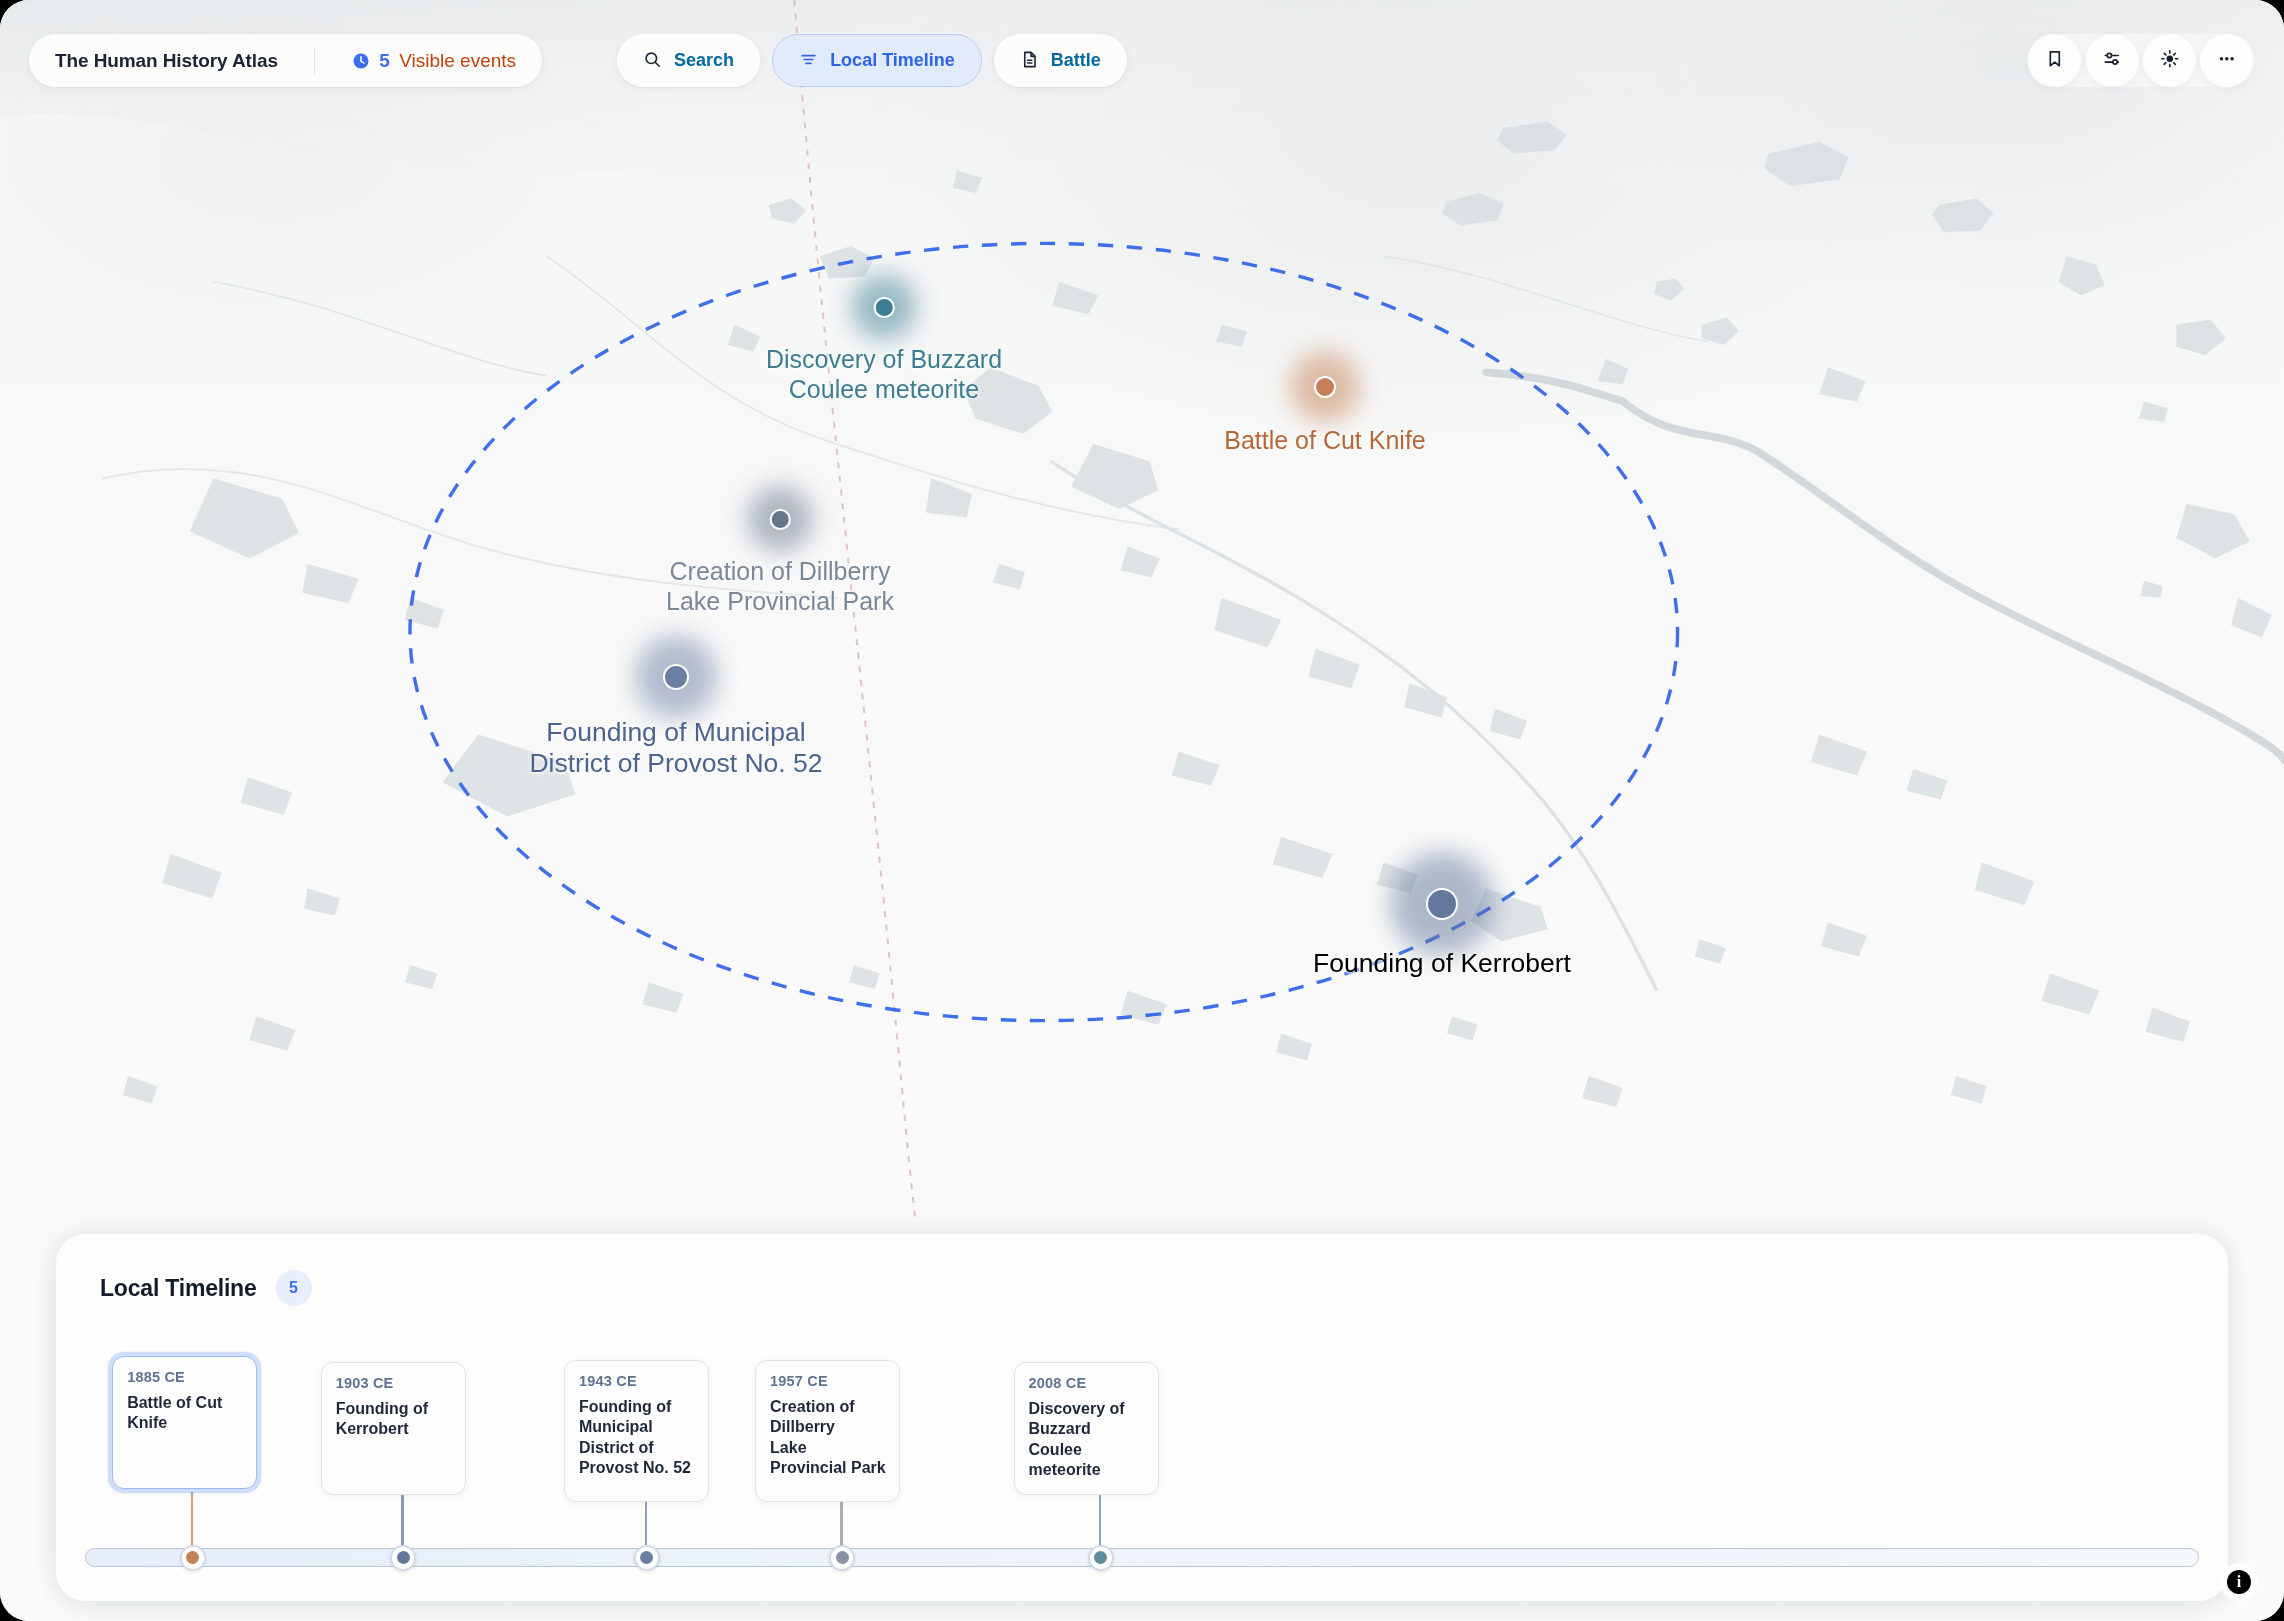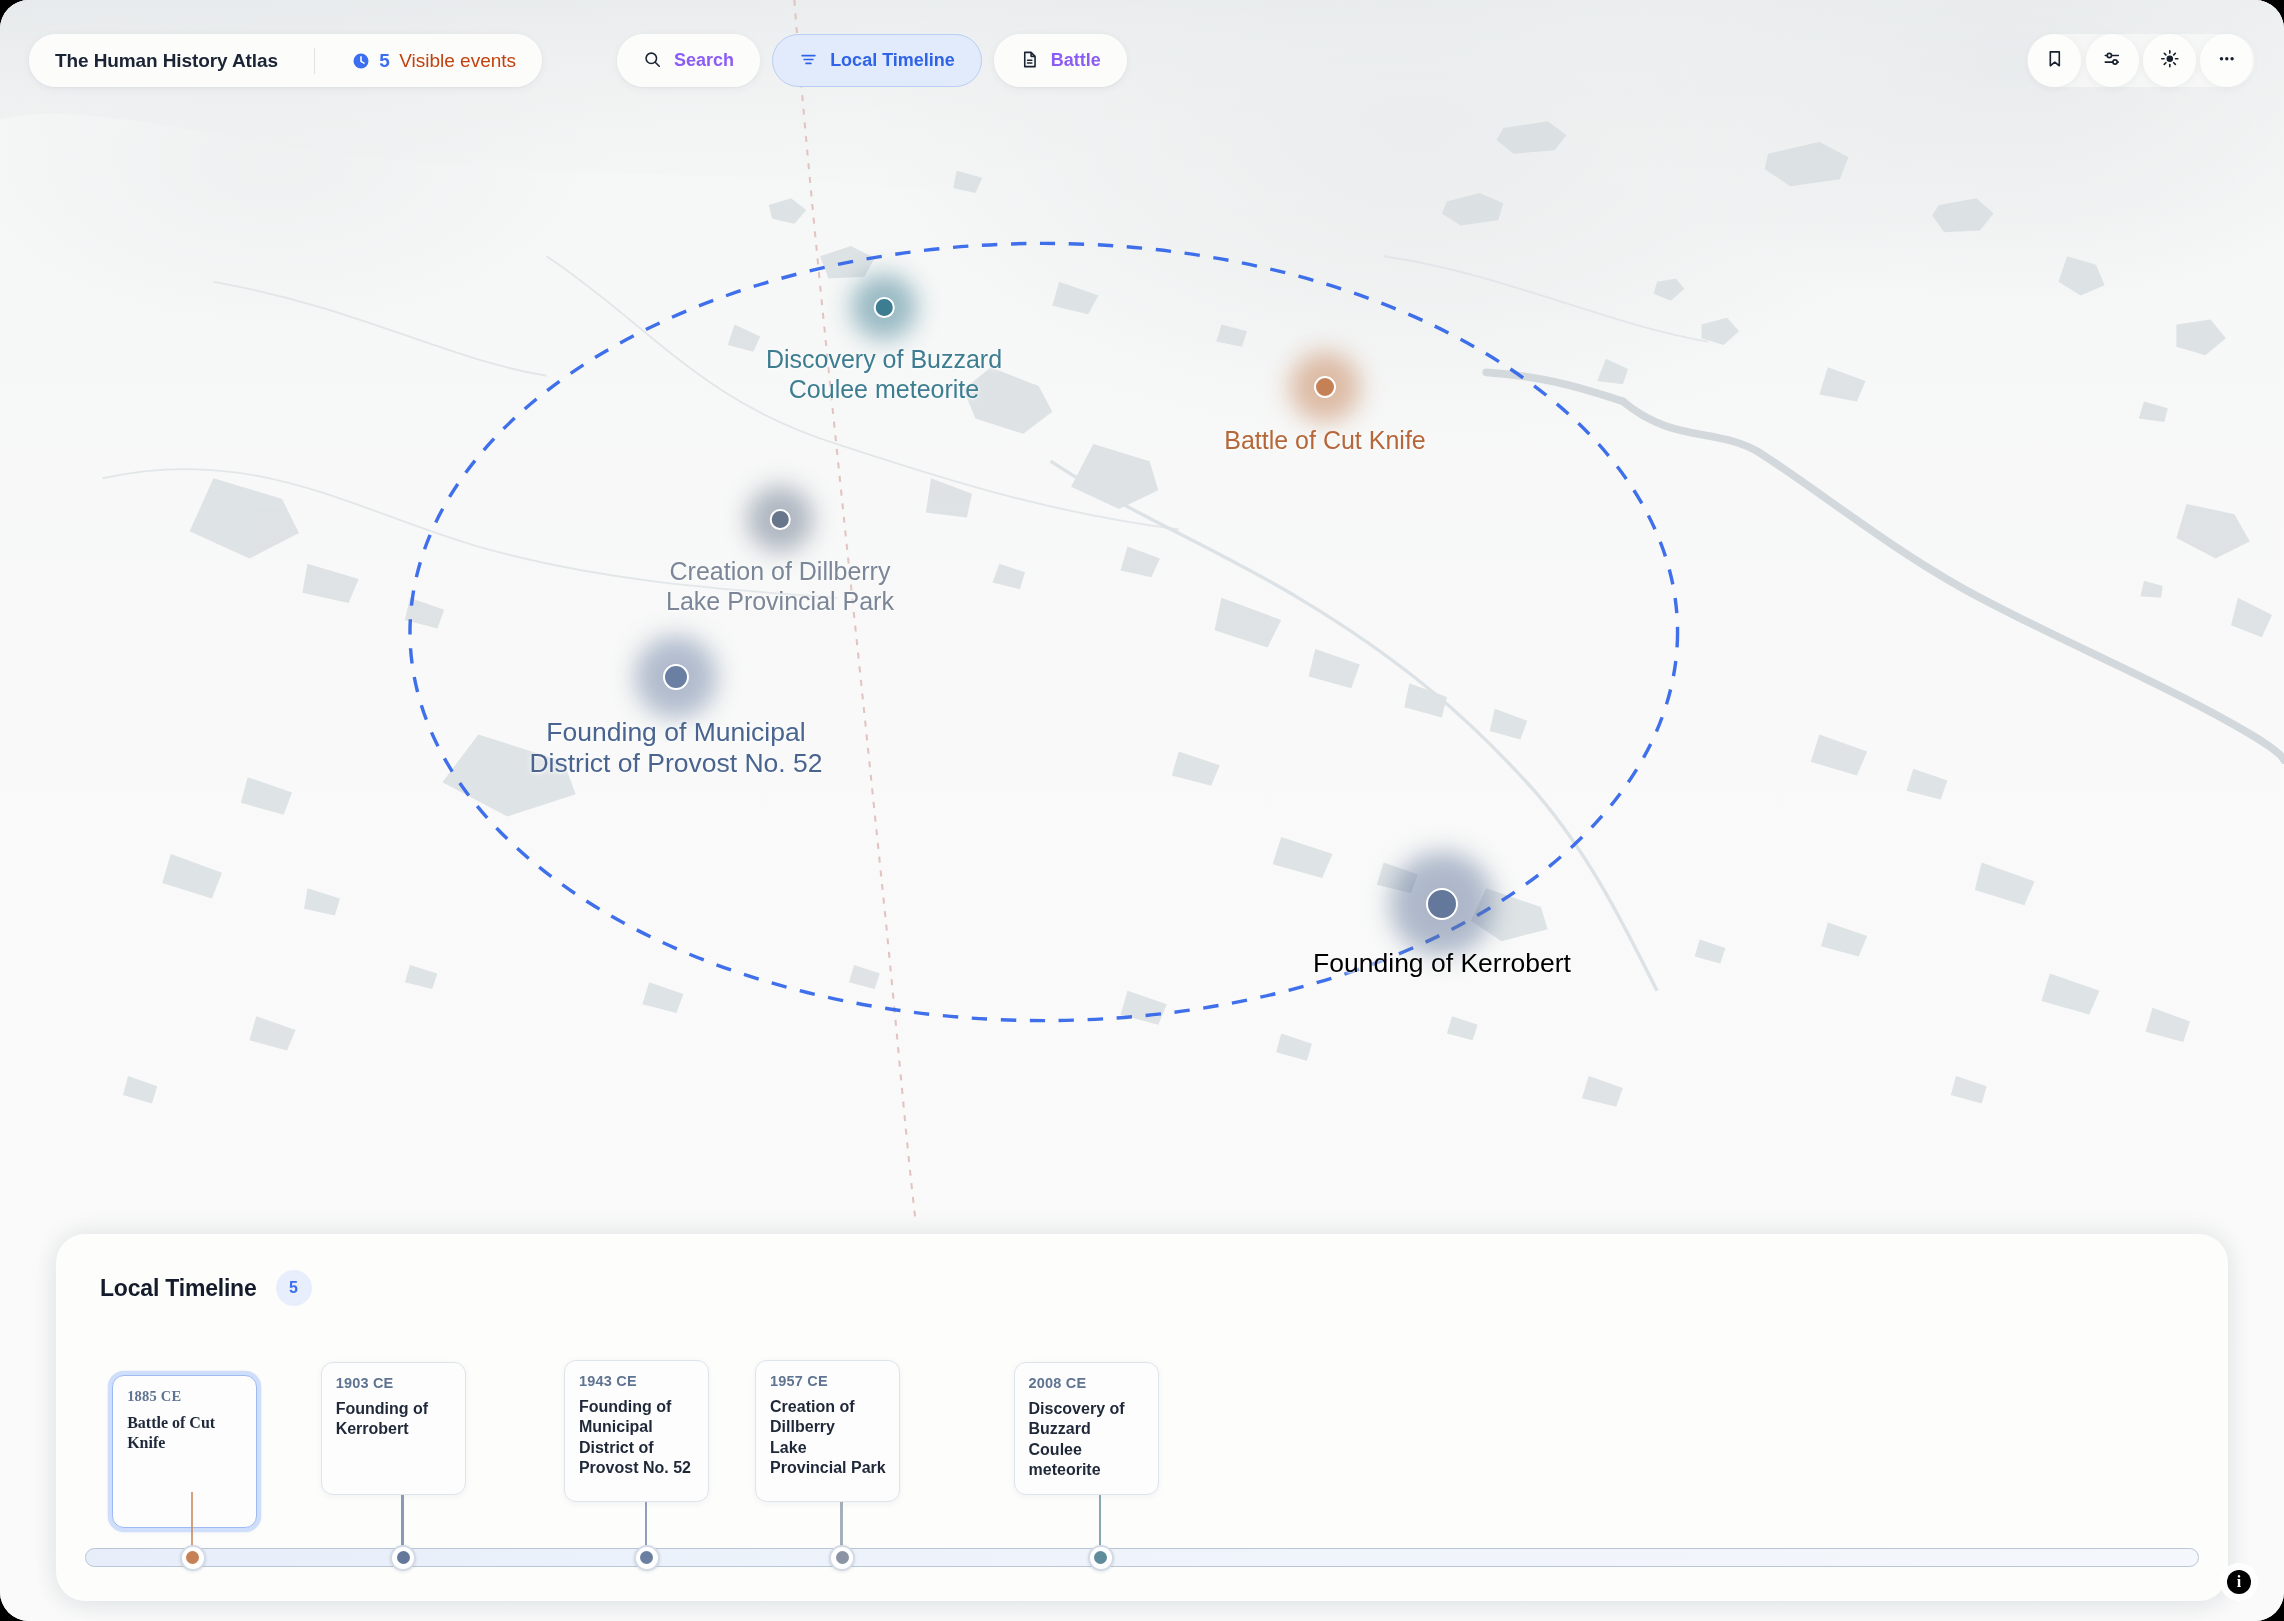--- a/index.html
+++ b/index.html
@@ -58,21 +58,21 @@
   .events-label { font-size: 19px; font-weight: 400; color: #c2410c; white-space: nowrap; }
 
   .nav-group { display: flex; align-items: center; gap: 12px; margin-left: 53px; }
   .nav-btn {
     height: 53px; padding: 0 26px; border-radius: 26.5px;
     display: flex; align-items: center; gap: 12px;
     background: rgba(253,253,252,0.92);
     box-shadow: 0 1.7px 8.5px rgba(25,40,65,0.055), 0 0.9px 1.7px rgba(25,40,65,0.04);
     cursor: pointer; white-space: nowrap;
   }
-  .nav-btn .lbl { font-size: 18px; font-weight: 600; color: #8b5cf6; }
+  .nav-btn .lbl { font-size: 18px; font-weight: 600; color: #0369a1; }
   .nav-btn.active {
     background: #e2ebfc;
     border: 1.3px solid #b8cdf4;
     box-shadow: none;
   }
   .nav-btn.active .lbl { color: #2f63e8; }
 
   .filter-pill { margin-left: 26px; height: 53px; padding: 0; border-radius: 26.5px; }
   .filter-icon-wrap { padding: 0 22px 0 27px; display: flex; align-items: center; }
   .fseg {
@@ -443,21 +443,21 @@
     <div class="panel-head">
       <span class="panel-title">Local Timeline</span>
       <span class="panel-badge">5</span>
 
     </div>
 
     <div class="tl-area">
       <div class="tl-axis"></div>
       <div id="tl-items">
           <div class="tl-item" style="left: 0px; top: 0px; width: 100%; height: 100%;">
-            <div class="tl-card selected" style="left: 2.6%; bottom: auto; top: 32px; height: 153px; font-family: Liberation Serif, serif;">
+            <div class="tl-card selected" style="left: 2.6%; bottom: auto; top: 13px; height: 133px;">
               <div class="tl-year">1885 CE</div>
               <div class="tl-name" style="white-space: pre-line;">Battle of Cut Knife</div>
             </div>
             <div class="tl-stem" style="left: 6.2%; top: 149px; height: 56px; background: rgb(197, 129, 85); opacity: 0.75;"></div>
             <div class="tl-node" style="left: calc(6.2% - 11px); top: 202px;">
               <i style="background: rgb(197, 129, 85);"></i>
             </div>
           </div>
           <div class="tl-item" style="left: 0px; top: 0px; width: 100%; height: 100%;">
             <div class="tl-card" style="left: 12.2%; bottom: auto; top: 19px; height: 133px;">

